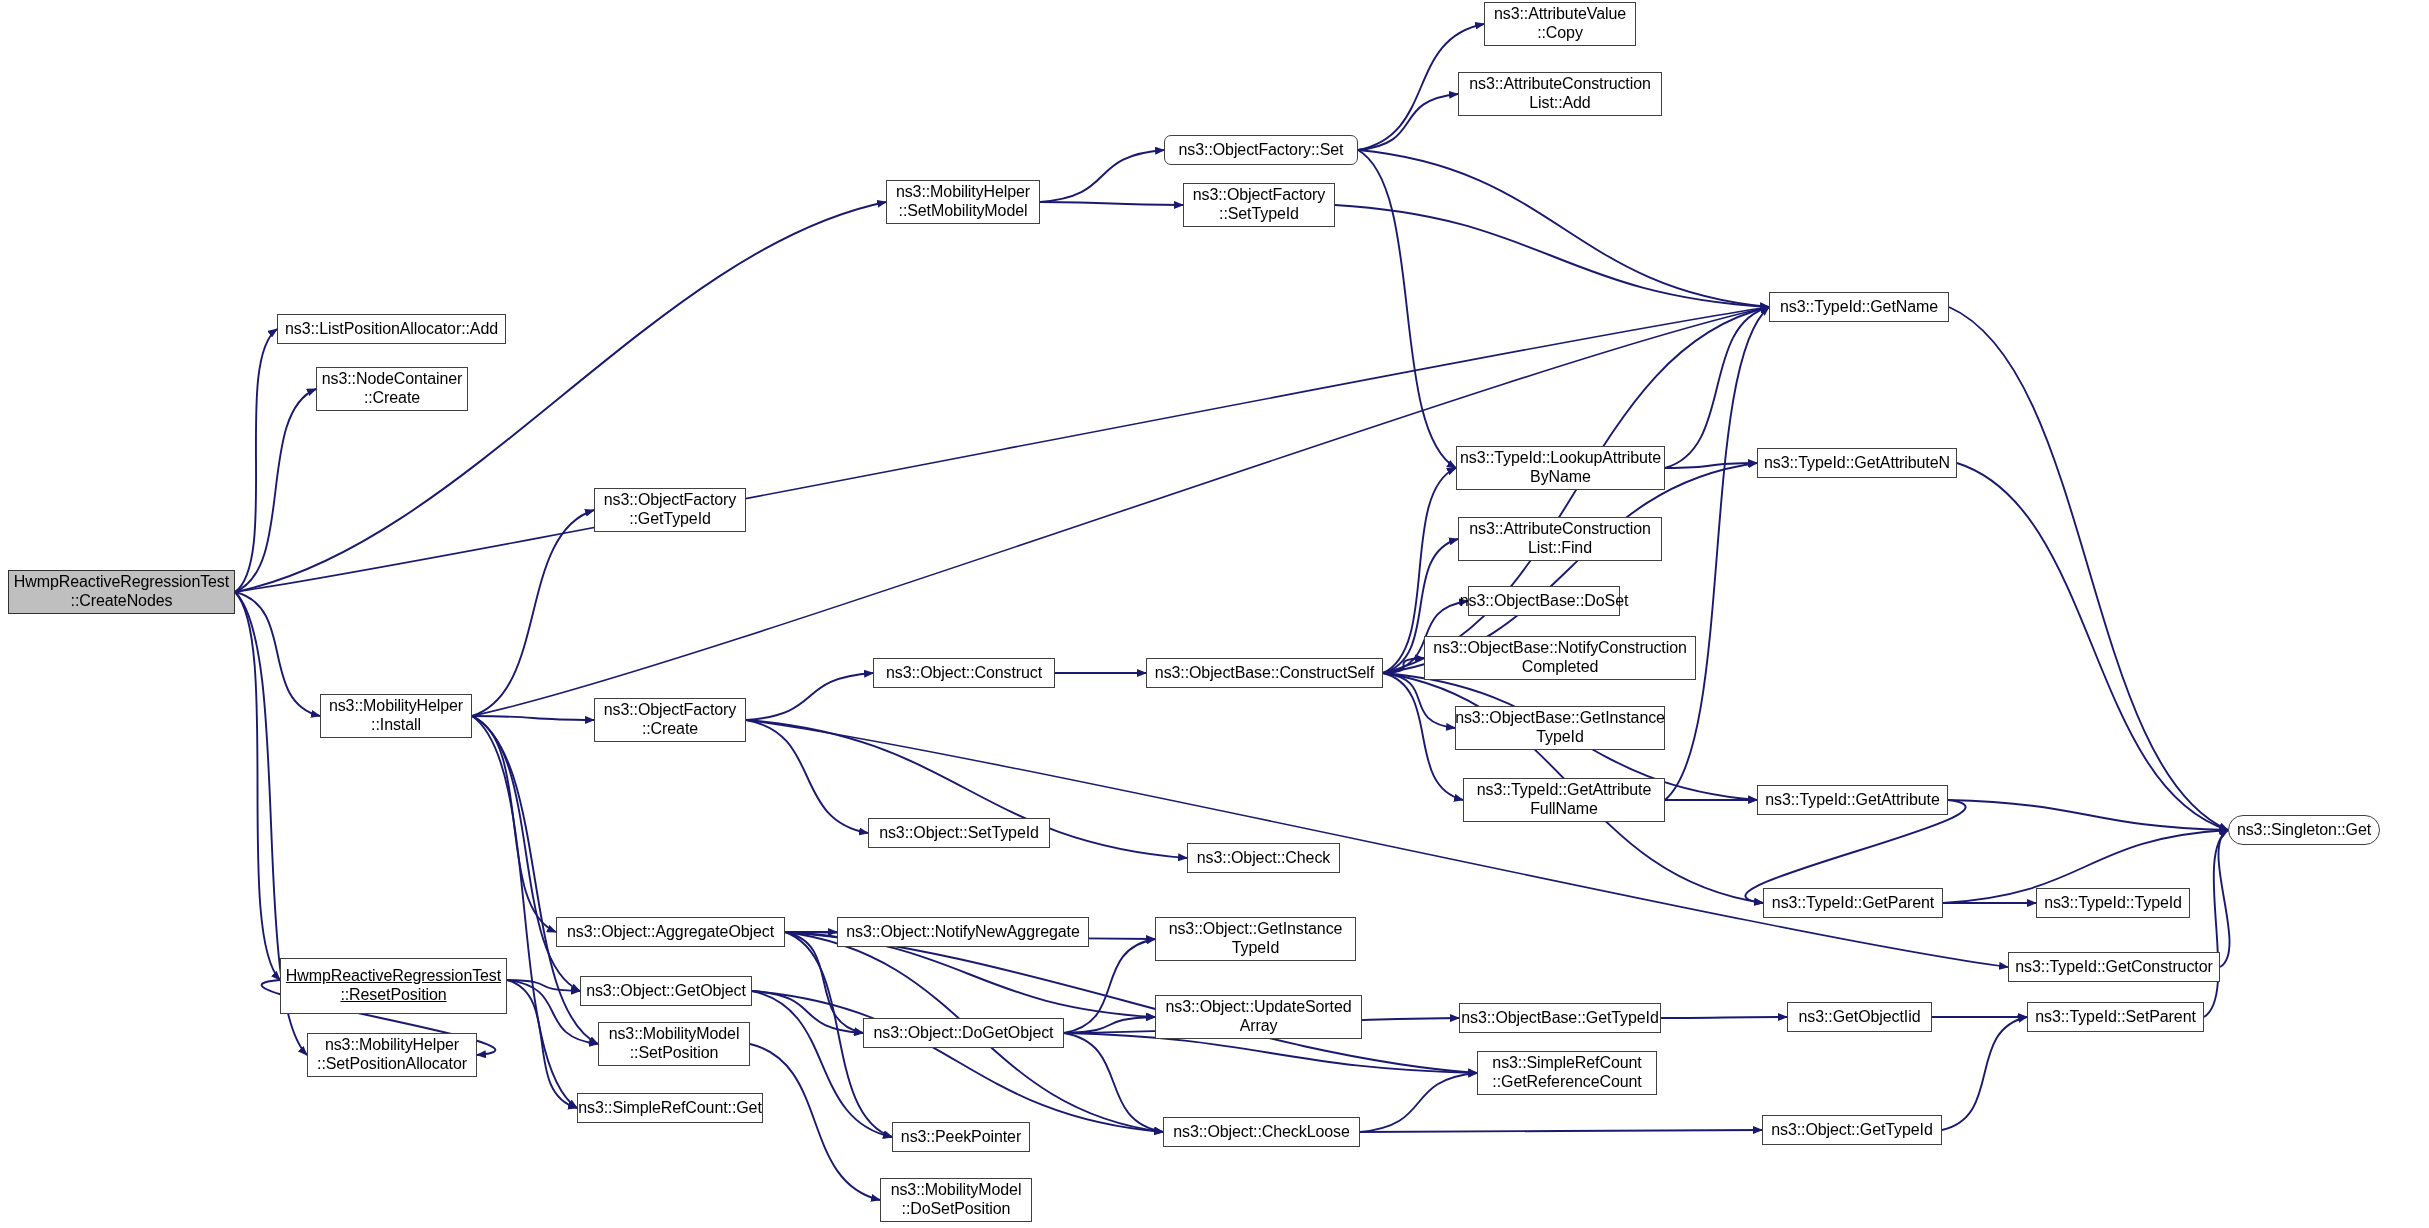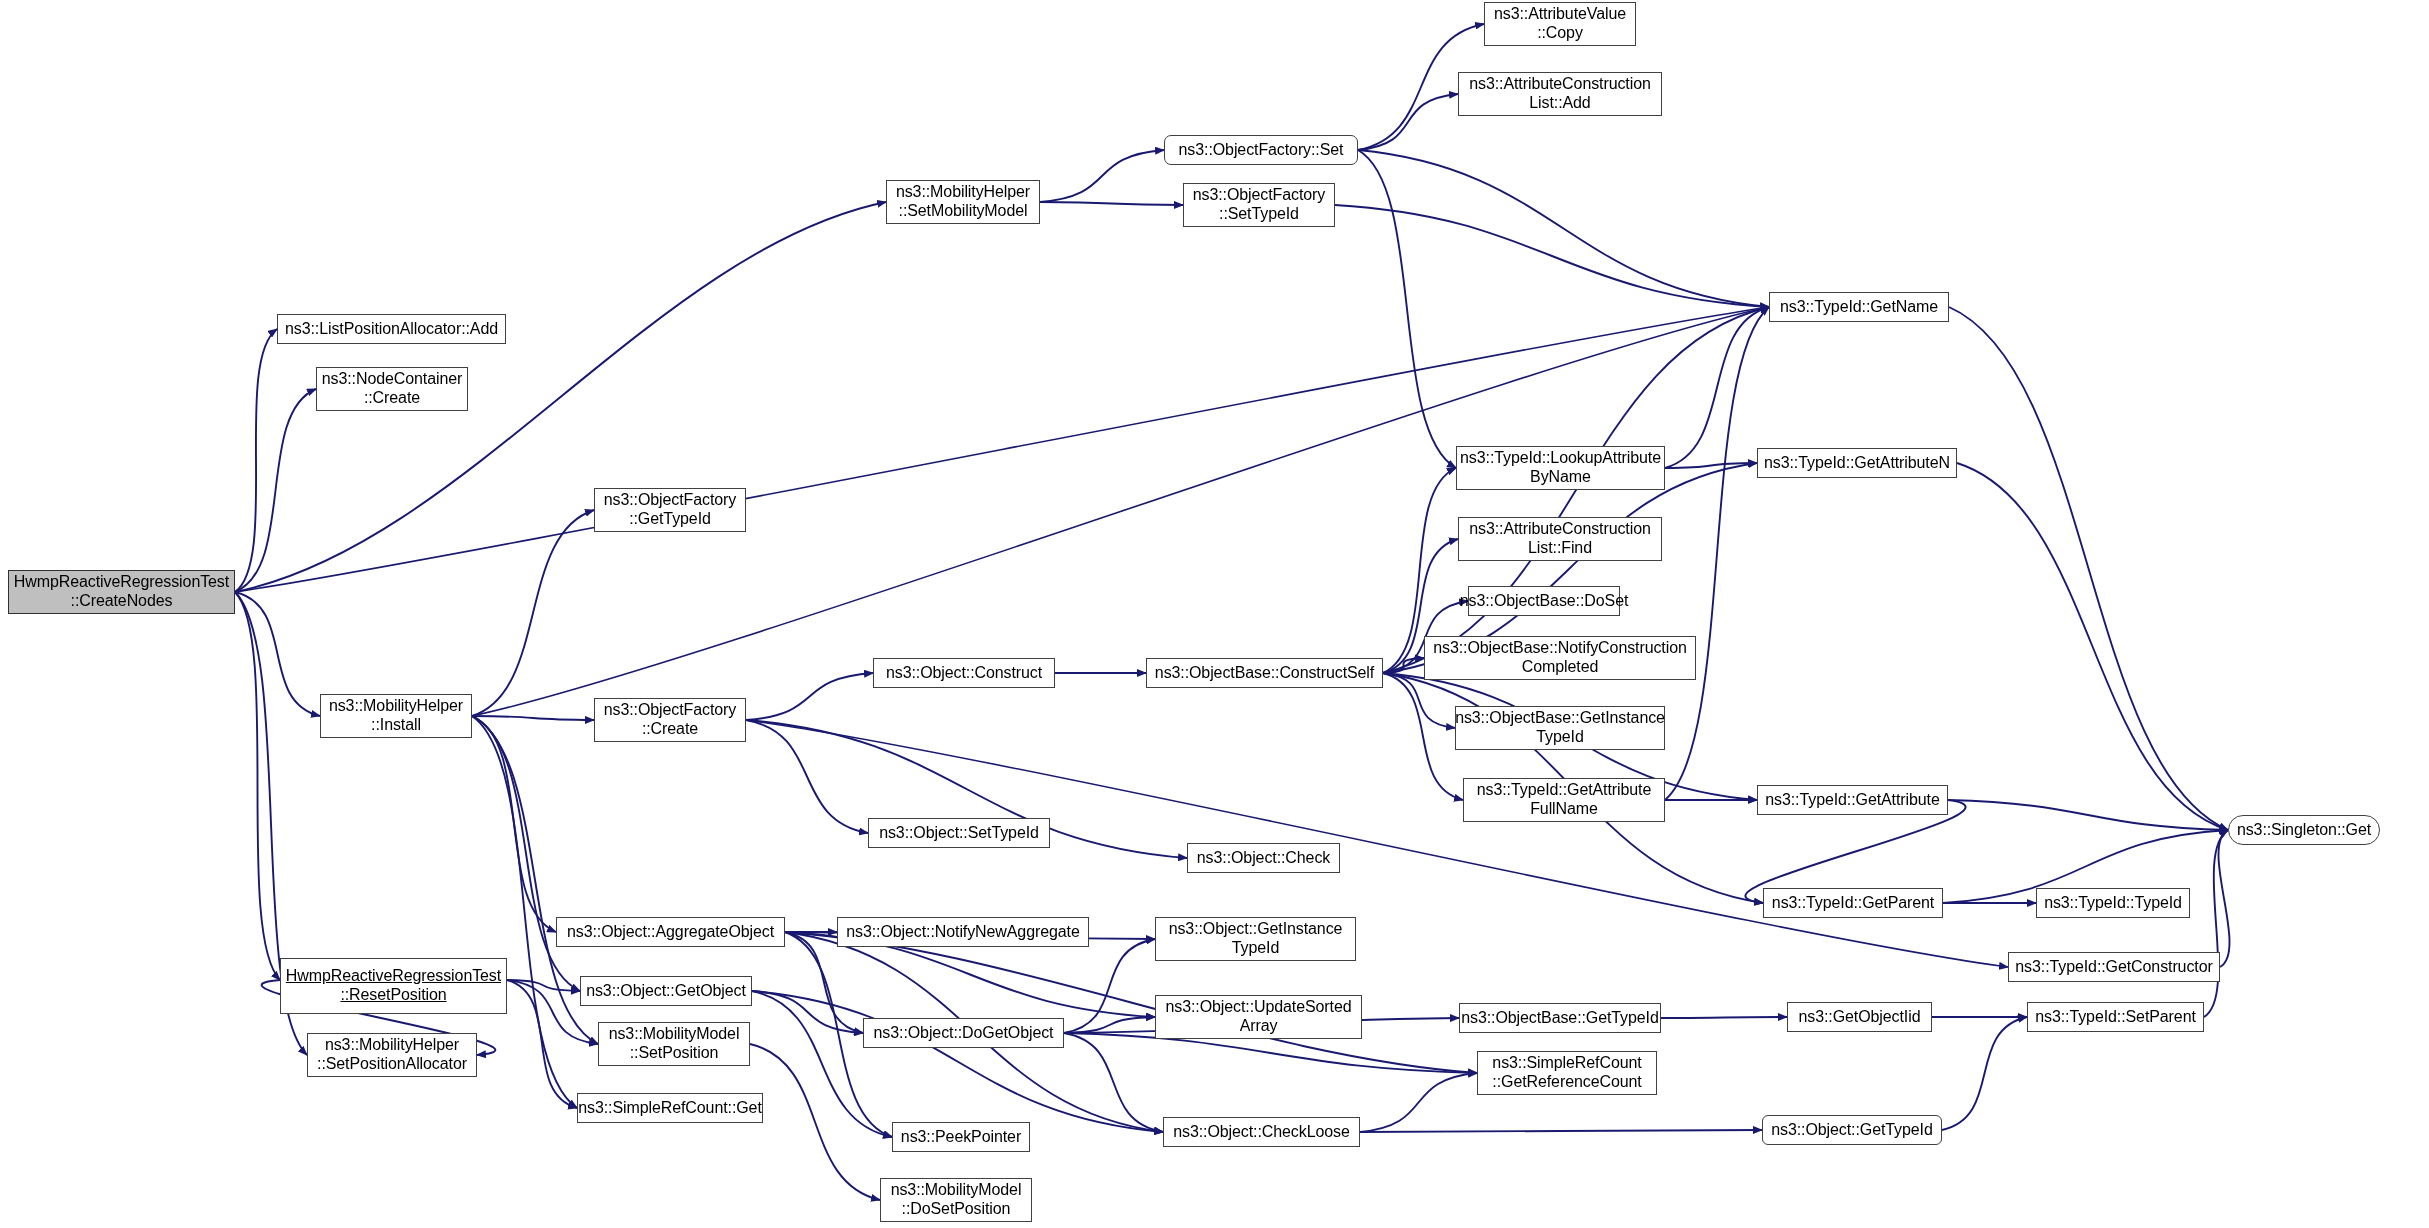--- a/index.html
+++ b/index.html
@@ -186,19 +186,19 @@
 ::DoSetPosition</div>
       <div class="gnode" style="left: 1163px; top: 1117px; width: 197px; height: 30px;">ns3::Object::CheckLoose</div>
       <div class="gnode" style="left: 1459px; top: 1003px; width: 202px; height: 30px;">ns3::ObjectBase::GetTypeId</div>
       <div class="gnode" style="left: 1477px; top: 1051px; width: 180px; height: 44px;">ns3::SimpleRefCount
 ::GetReferenceCount</div>
       <div class="gnode" style="left: 1787px; top: 1002px; width: 145px; height: 30px;">ns3::GetObjectIid</div>
       <div class="gnode" style="left: 1763px; top: 888px; width: 180px; height: 30px;">ns3::TypeId::GetParent</div>
       <div class="gnode" style="left: 2036px; top: 888px; width: 154px; height: 30px;">ns3::TypeId::TypeId</div>
       <div class="gnode" style="left: 2008px; top: 952px; width: 212px; height: 30px;">ns3::TypeId::GetConstructor</div>
       <div class="gnode" style="left: 2027px; top: 1002px; width: 177px; height: 30px;">ns3::TypeId::SetParent</div>
-      <div class="gnode" style="left: 1762px; top: 1115px; width: 180px; height: 30px; border-radius: 6px;">ns3::Object::GetTypeId</div>
+      <div class="gnode" style="left: 1762px; top: 1115px; width: 180px; height: 30px;">ns3::Object::GetTypeId</div>
       <div class="gnode" style="left: 280px; top: 958px; width: 227px; height: 56px; text-decoration: underline;">HwmpReactiveRegressionTest
 ::ResetPosition</div>
       <div class="gnode" style="left: 307px; top: 1033px; width: 170px; height: 44px;">ns3::MobilityHelper
 ::SetPositionAllocator</div>
     </div>
 </div>
 
 </body></html>

